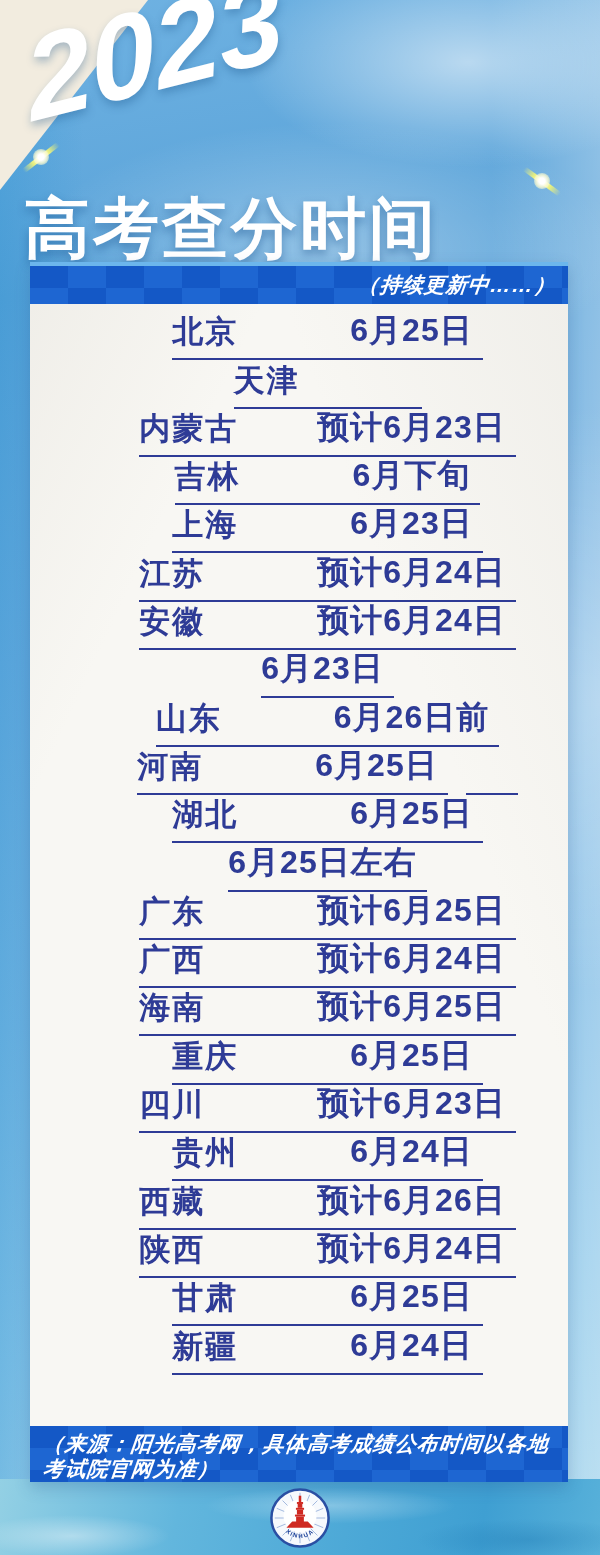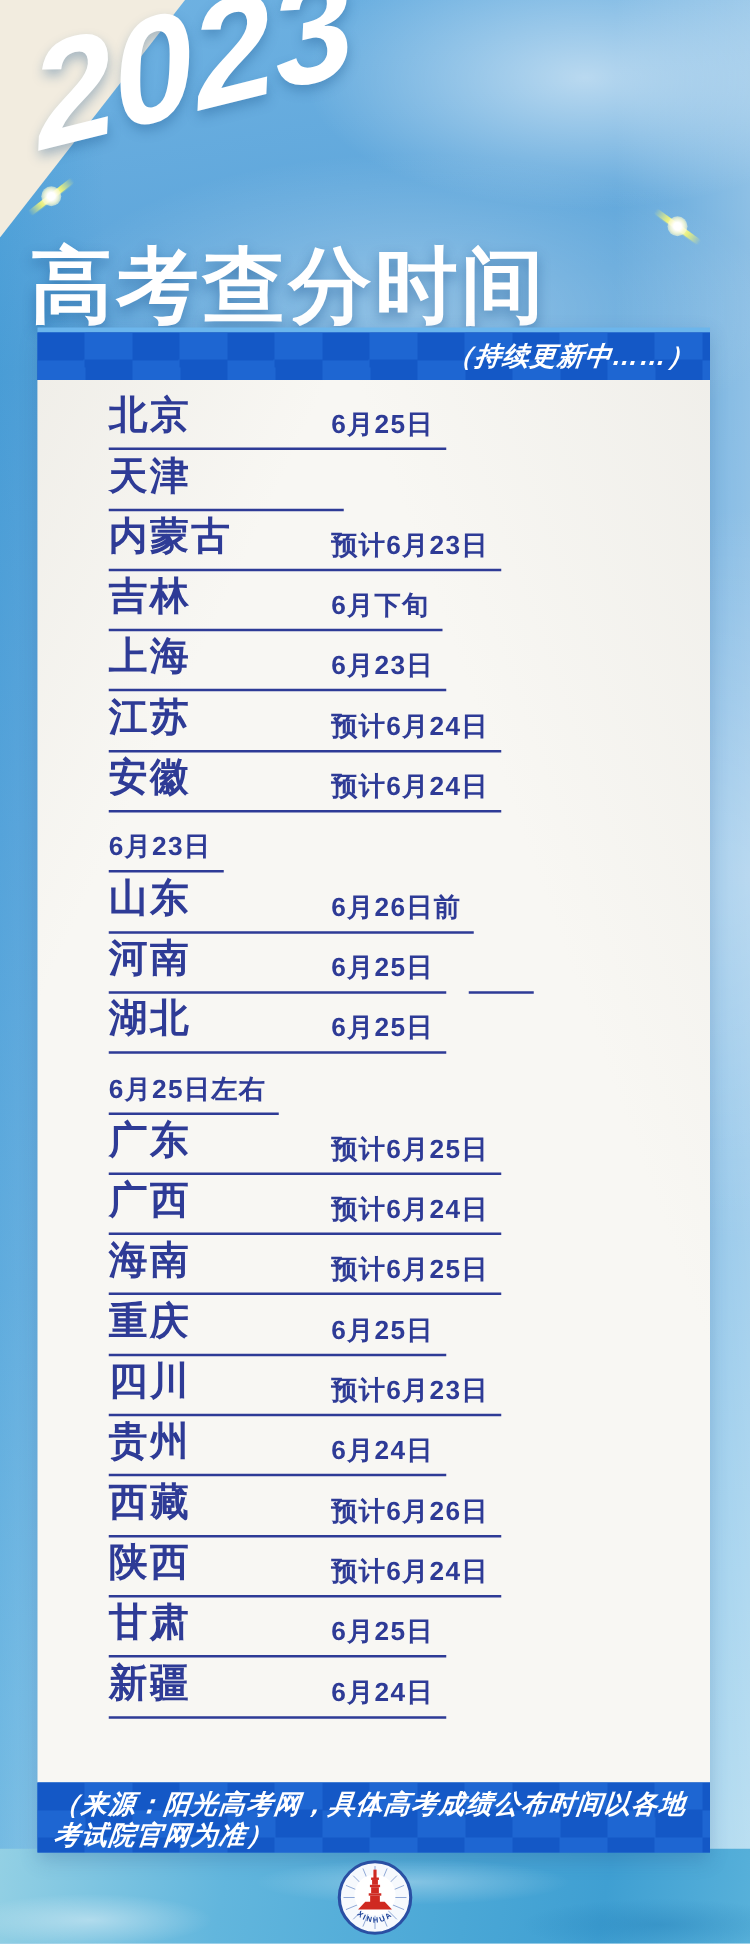--- a/index.html
+++ b/index.html
@@ -67,31 +67,31 @@
     color:#ffffff;font-size:21px;font-weight:bold;font-style:italic;
     transform:skewX(-6deg);letter-spacing:1px;
   }
   .panel{
     background:
       linear-gradient(115deg, rgba(225,222,214,.35) 0%, rgba(255,255,255,0) 22%),
       linear-gradient(250deg, rgba(222,220,214,.30) 0%, rgba(255,255,255,0) 30%),
       #f8f7f3;
     height:1122px;box-sizing:border-box;padding:8px 0 0 57px;overflow:hidden;
   }
-  .row{height:48.3px;display:flex;align-items:flex-end;}
+  .row{height:48.3px;display:flex;align-items:flex-end;justify-content:center;}
   .row-line{
     display:inline-flex;align-items:flex-end;height:40px;
     border-bottom:2px solid #2e3b96;padding:0 10px 5px 0;
   }
   .province{
     display:inline-block;width:178px;
     color:#2e3b96;font-size:31px;font-weight:bold;letter-spacing:2px;white-space:nowrap;
   }
   .date{
-    color:#2e3b96;font-size:21px;font-weight:bold;letter-spacing:1px;white-space:nowrap;
+    color:#2e3b96;font-size:32px;font-weight:bold;letter-spacing:1px;white-space:nowrap;
   }
   .trail{
     display:inline-block;width:52px;height:40px;margin-left:18px;
     border-bottom:2px solid #2e3b96;
   }
   .bar-footer{
     height:56px;box-sizing:border-box;padding:5px 12px 0 13px;
   }
   .source-note{
     color:#ffffff;font-size:21px;font-weight:bold;font-style:italic;

